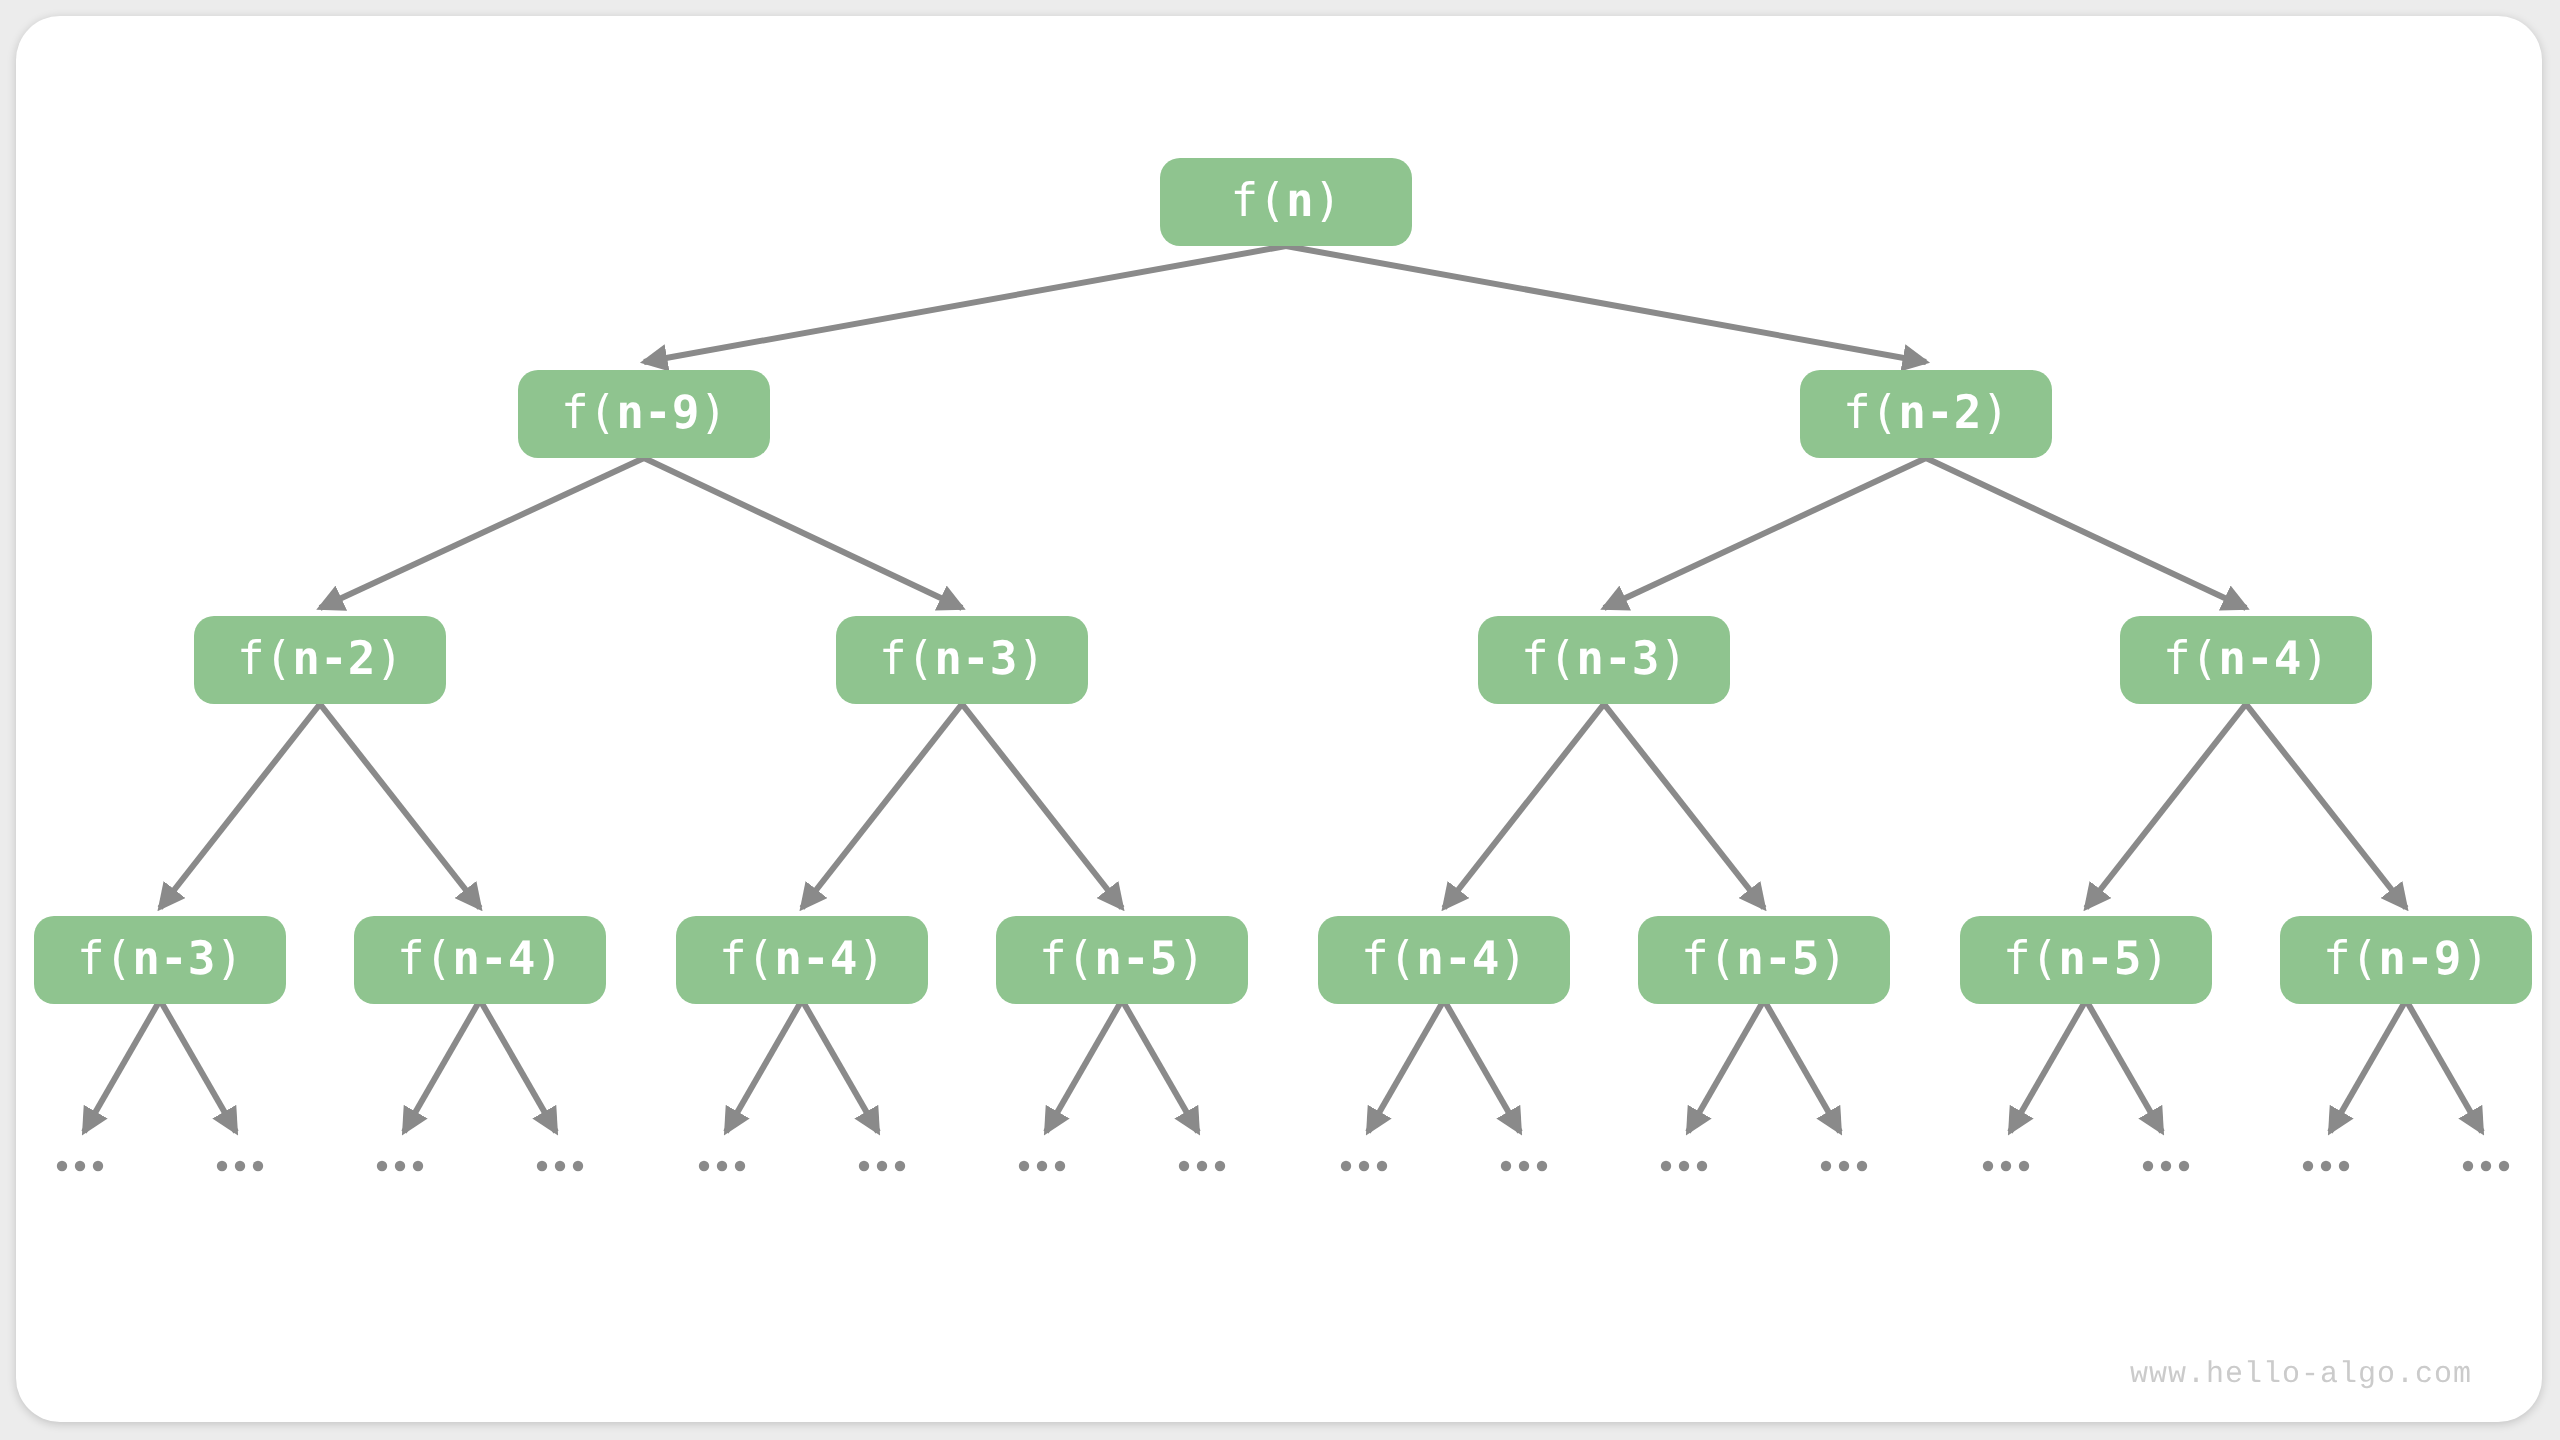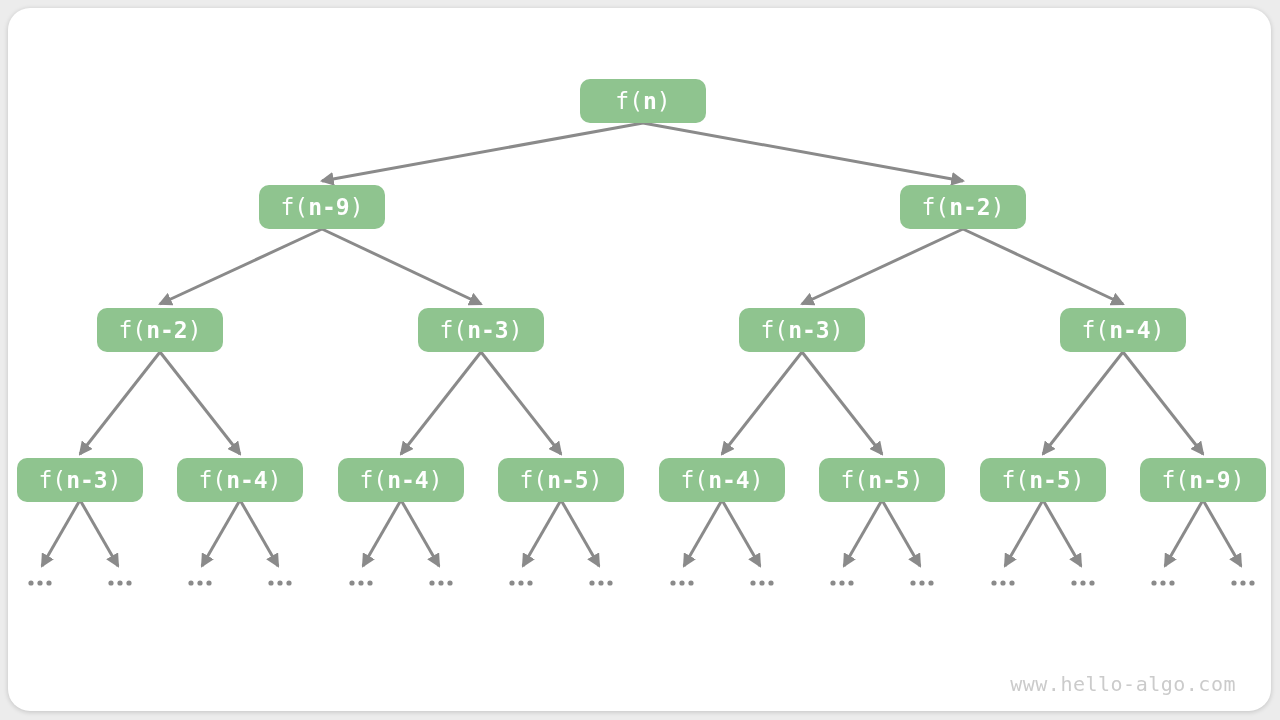--- a/index.html
+++ b/index.html
@@ -35,22 +35,23 @@
     border-radius:10px;
     color:var(--node-text);
     display:flex;align-items:center;justify-content:center;
     font-size:23px;line-height:44px;
     white-space:nowrap;
   }
   .node b{font-weight:700;}
   .node span{font-weight:400;}
   .watermark{
     position:absolute;right:44px;bottom:24px;
-    font-size:20px;color:var(--watermark);
+    font-size:15px;color:var(--watermark);
     letter-spacing:0.5px;
+    font-family:Liberation Mono, monospace;
   }
 </style>
 </head>
 <body>
 
 <div class="card"></div>
 
 <div class="diagram">
   <svg class="edge-layer" viewBox="0 0 1280 720" xmlns="http://www.w3.org/2000/svg">
     <defs>

